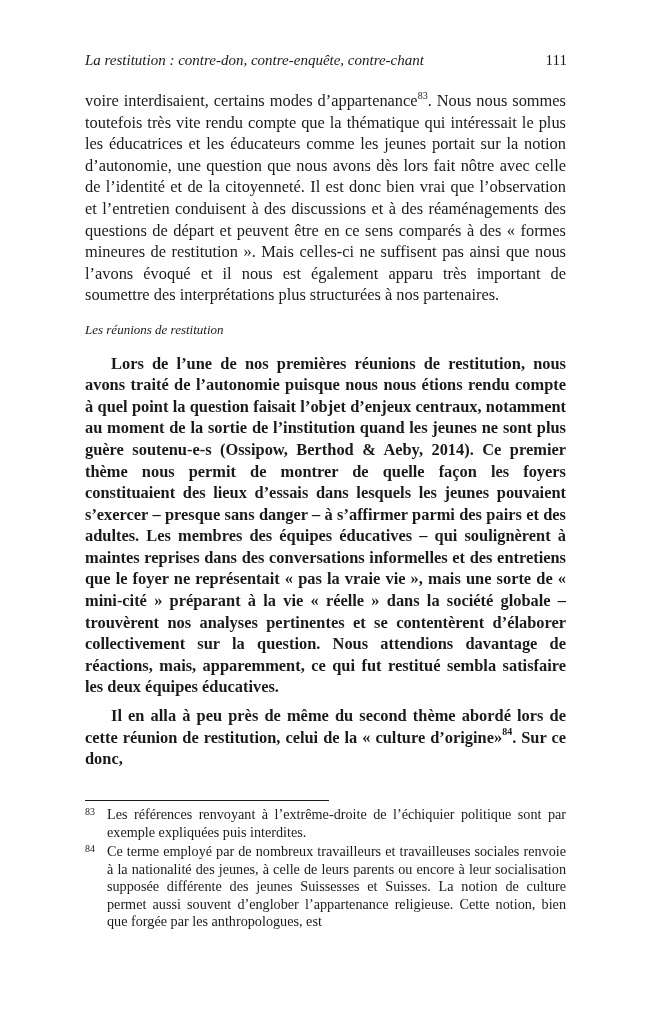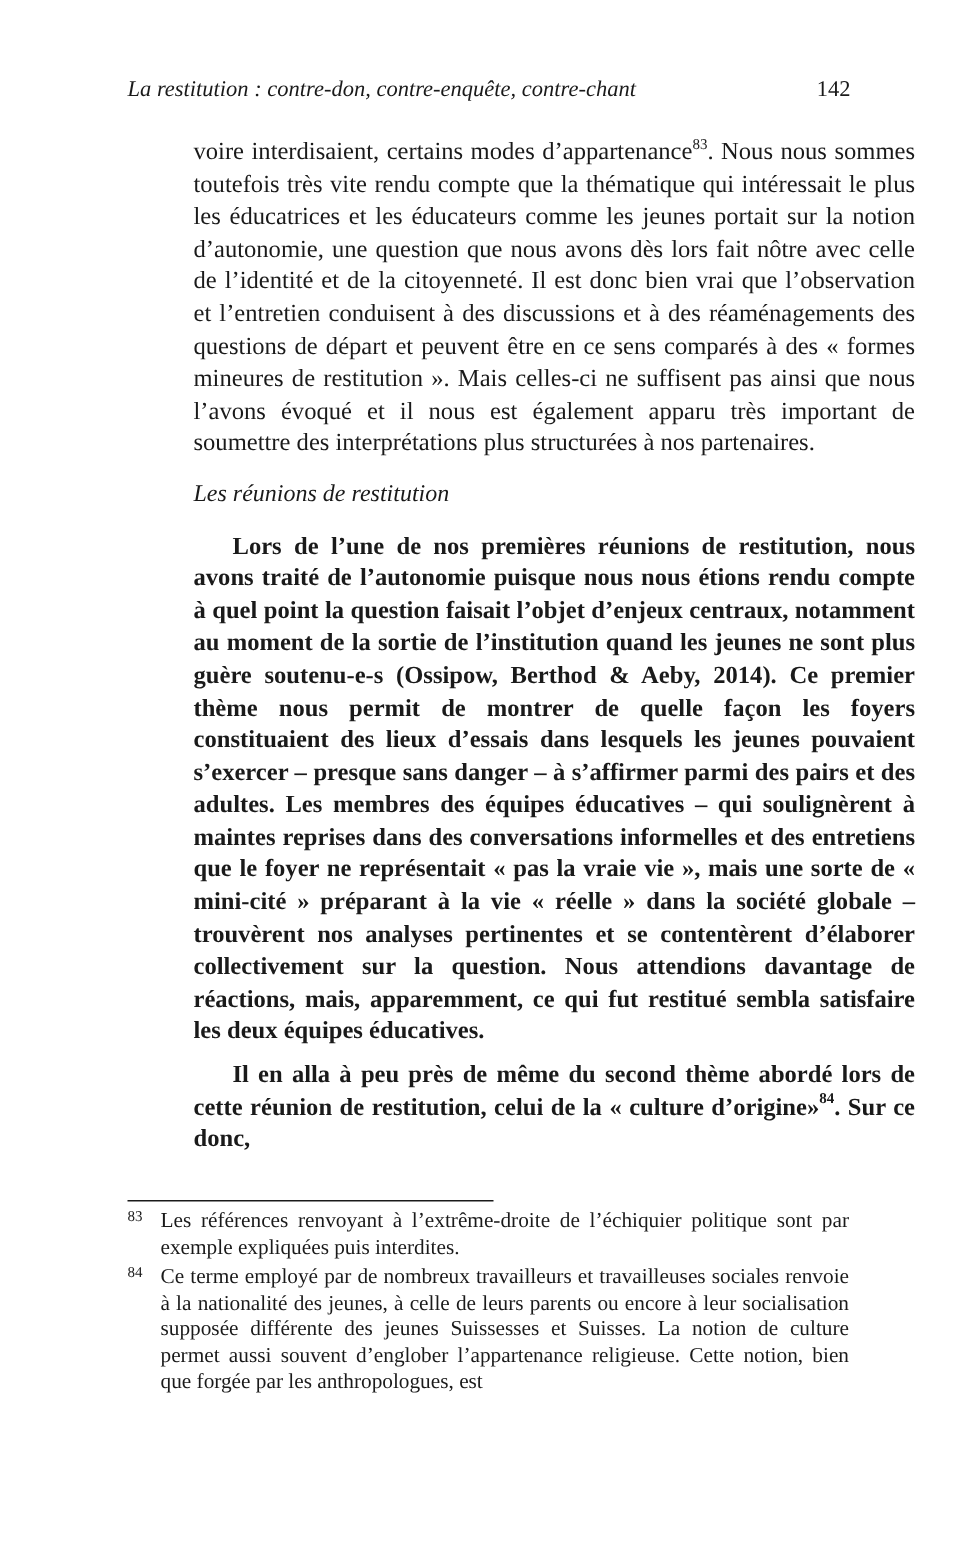--- a/index.html
+++ b/index.html
@@ -3,37 +3,37 @@
 <meta charset="utf-8">
 <style>
   html, body { margin: 0; padding: 0; background: #ffffff; }
   body { width: 650px; height: 1036px; position: relative; overflow: hidden;
          font-family: "Liberation Serif", "DejaVu Serif", serif; color: #1a1a1a; }
   .header { position: absolute; left: 85px; top: 40px; width: 482px; height: 22px;
             font-size: 15px; margin-top: 12px; }
   .header .title { position: absolute; left: 0; top: 0; font-style: italic; }
   .header .pnum { position: absolute; right: 0; top: 0; }
   .body { position: absolute; left: 85px; top: 90px; width: 481px; font-size: 16.4px;
-          line-height: 21.6px; margin-left: 44px; }
+          line-height: 21.6px; }
   .body p { margin: 0; text-align: justify; }
   .body p.indent { text-indent: 26px; font-weight: bold; }
   .body .gap { height: 7px; }
-  .body h3 { margin: 13px 0 5px 0; font-weight: normal; font-style: italic; font-size: 16px; line-height: 21.6px; }
+  .body h3 { margin: 13px 0 5px 0; font-weight: normal; font-style: italic; font-size: 13px; line-height: 21.6px; }
   sup { font-size: 10px; line-height: 0; position: relative; top: -1px; vertical-align: super; }
   .fn-rule { position: absolute; left: 85px; top: 800px; width: 244px; height: 1px; background: #1a1a1a; }
   .footnotes { position: absolute; left: 85px; top: 806px; width: 481px; font-size: 14.2px; line-height: 17.5px; }
   .fn { position: relative; padding-left: 22px; margin-bottom: 2px; text-align: justify; }
   .fn .num { position: absolute; left: 0; top: -3px; font-size: 10px; }
 </style>
 </head>
 <body>
 
 <div class="header">
   <span class="title">La restitution : contre-don, contre-enquête, contre-chant</span>
-  <span class="pnum">142</span>
+  <span class="pnum">111</span>
 </div>
 
 <div class="body">
   <p><span>voire interdisaient, certains modes d’appartenance</span><sup>83</sup><span>. Nous nous sommes toutefois très vite rendu compte que la thématique qui intéressait le plus les éducatrices et les éducateurs comme les jeunes portait sur la notion d’autonomie, une question que nous avons dès lors fait nôtre avec celle de l’identité et de la citoyenneté. Il est donc bien vrai que l’observation et l’entretien conduisent à des discussions et à des réaménagements des questions de départ et peuvent être en ce sens comparés à des « formes mineures de restitution ». Mais celles-ci ne suffisent pas ainsi que nous l’avons évoqué et il nous est également apparu très important de soumettre des interprétations plus structurées à nos partenaires.</span></p>
   <h3>Les réunions de restitution</h3>
   <div class="gap"></div>
   <p class="indent">Lors de l’une de nos premières réunions de restitution, nous avons traité de l’autonomie puisque nous nous étions rendu compte à quel point la question faisait l’objet d’enjeux centraux, notamment au moment de la sortie de l’institution quand les jeunes ne sont plus guère soutenu-e-s (Ossipow, Berthod &amp; Aeby, 2014). Ce premier thème nous permit de montrer de quelle façon les foyers constituaient des lieux d’essais dans lesquels les jeunes pouvaient s’exercer – presque sans danger – à s’affirmer parmi des pairs et des adultes. Les membres des équipes éducatives – qui soulignèrent à maintes reprises dans des conversations informelles et des entretiens que le foyer ne représentait « pas la vraie vie », mais une sorte de « mini-cité » préparant à la vie « réelle » dans la société globale – trouvèrent nos analyses pertinentes et se contentèrent d’élaborer collectivement sur la question. Nous attendions davantage de réactions, mais, apparemment, ce qui fut restitué sembla satisfaire les deux équipes éducatives.</p>
   <div class="gap"></div>
   <p class="indent"><span>Il en alla à peu près de même du second thème abordé lors de cette réunion de restitution, celui de la « culture d’origine»</span><sup>84</sup><span>. Sur ce donc,</span></p>
 </div>

